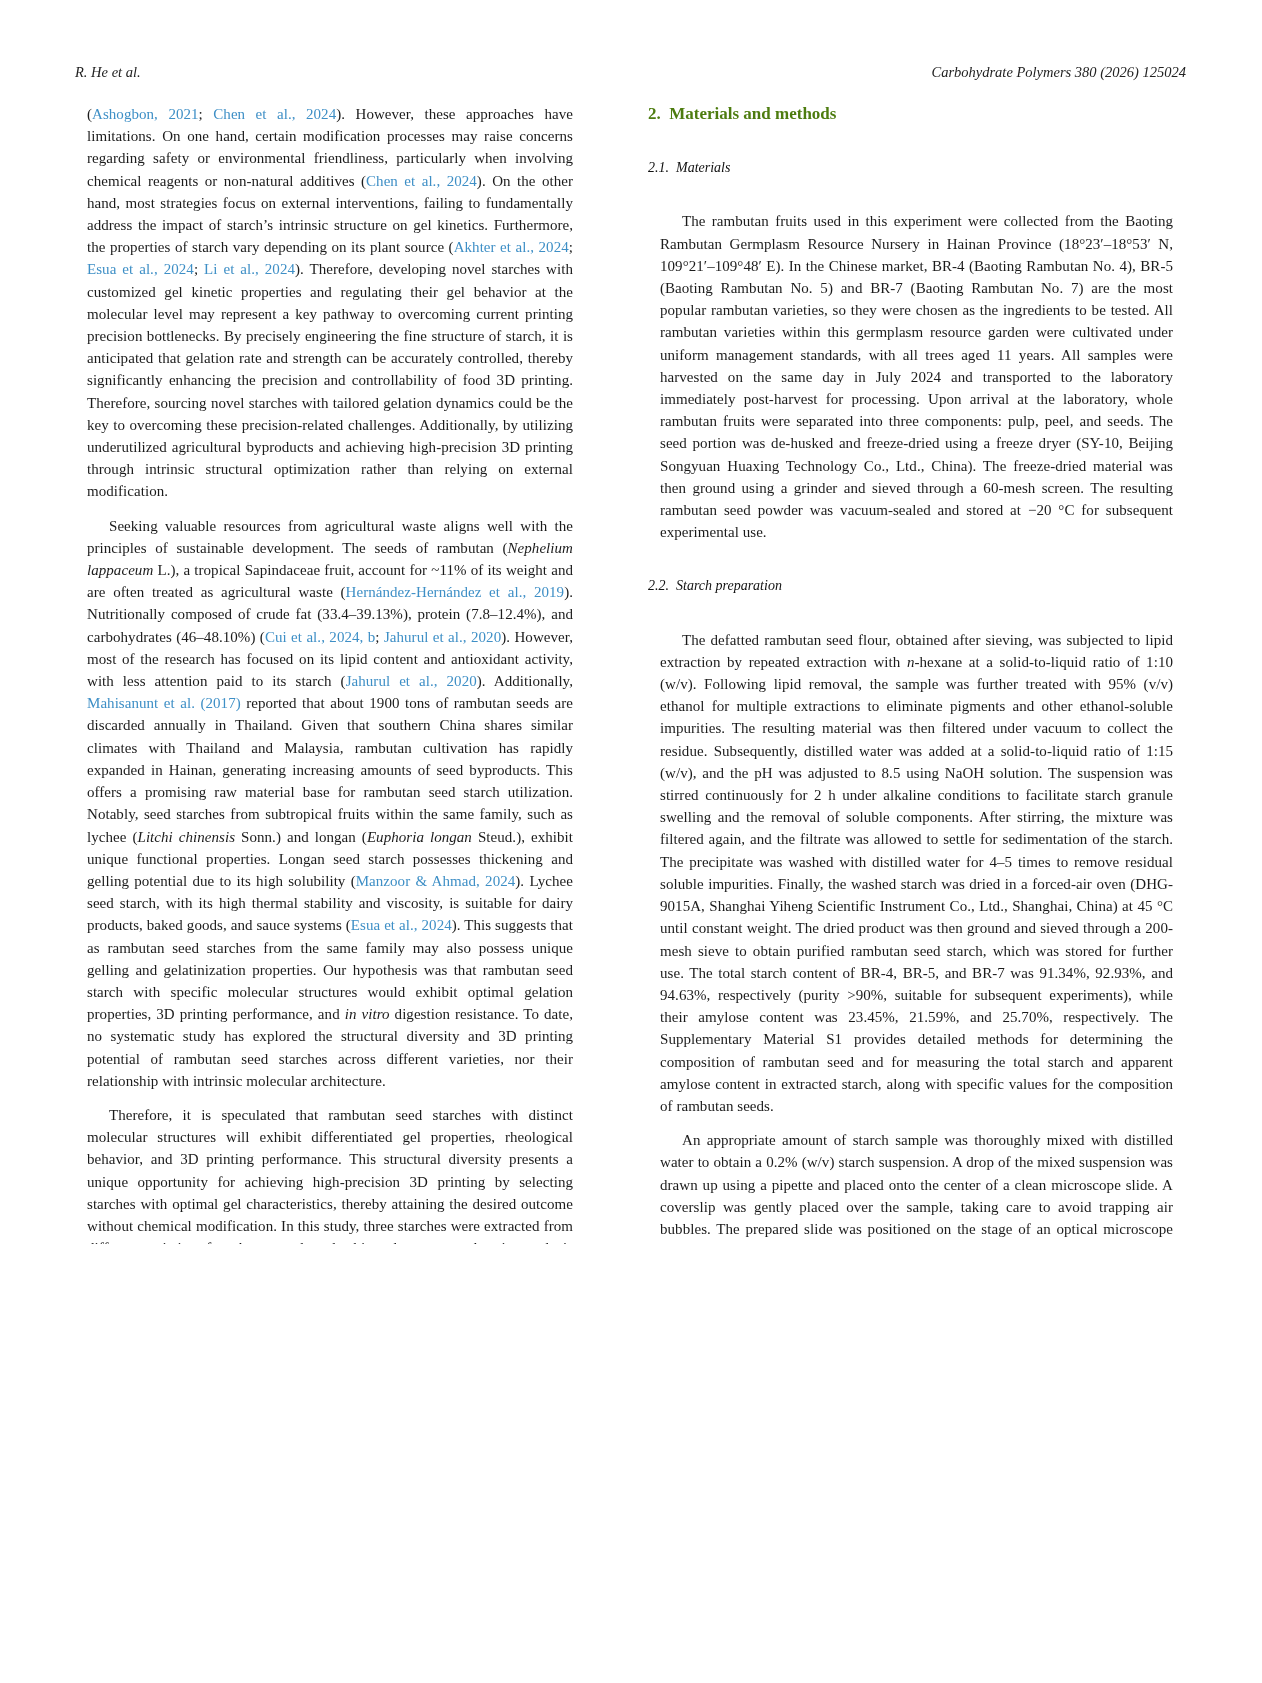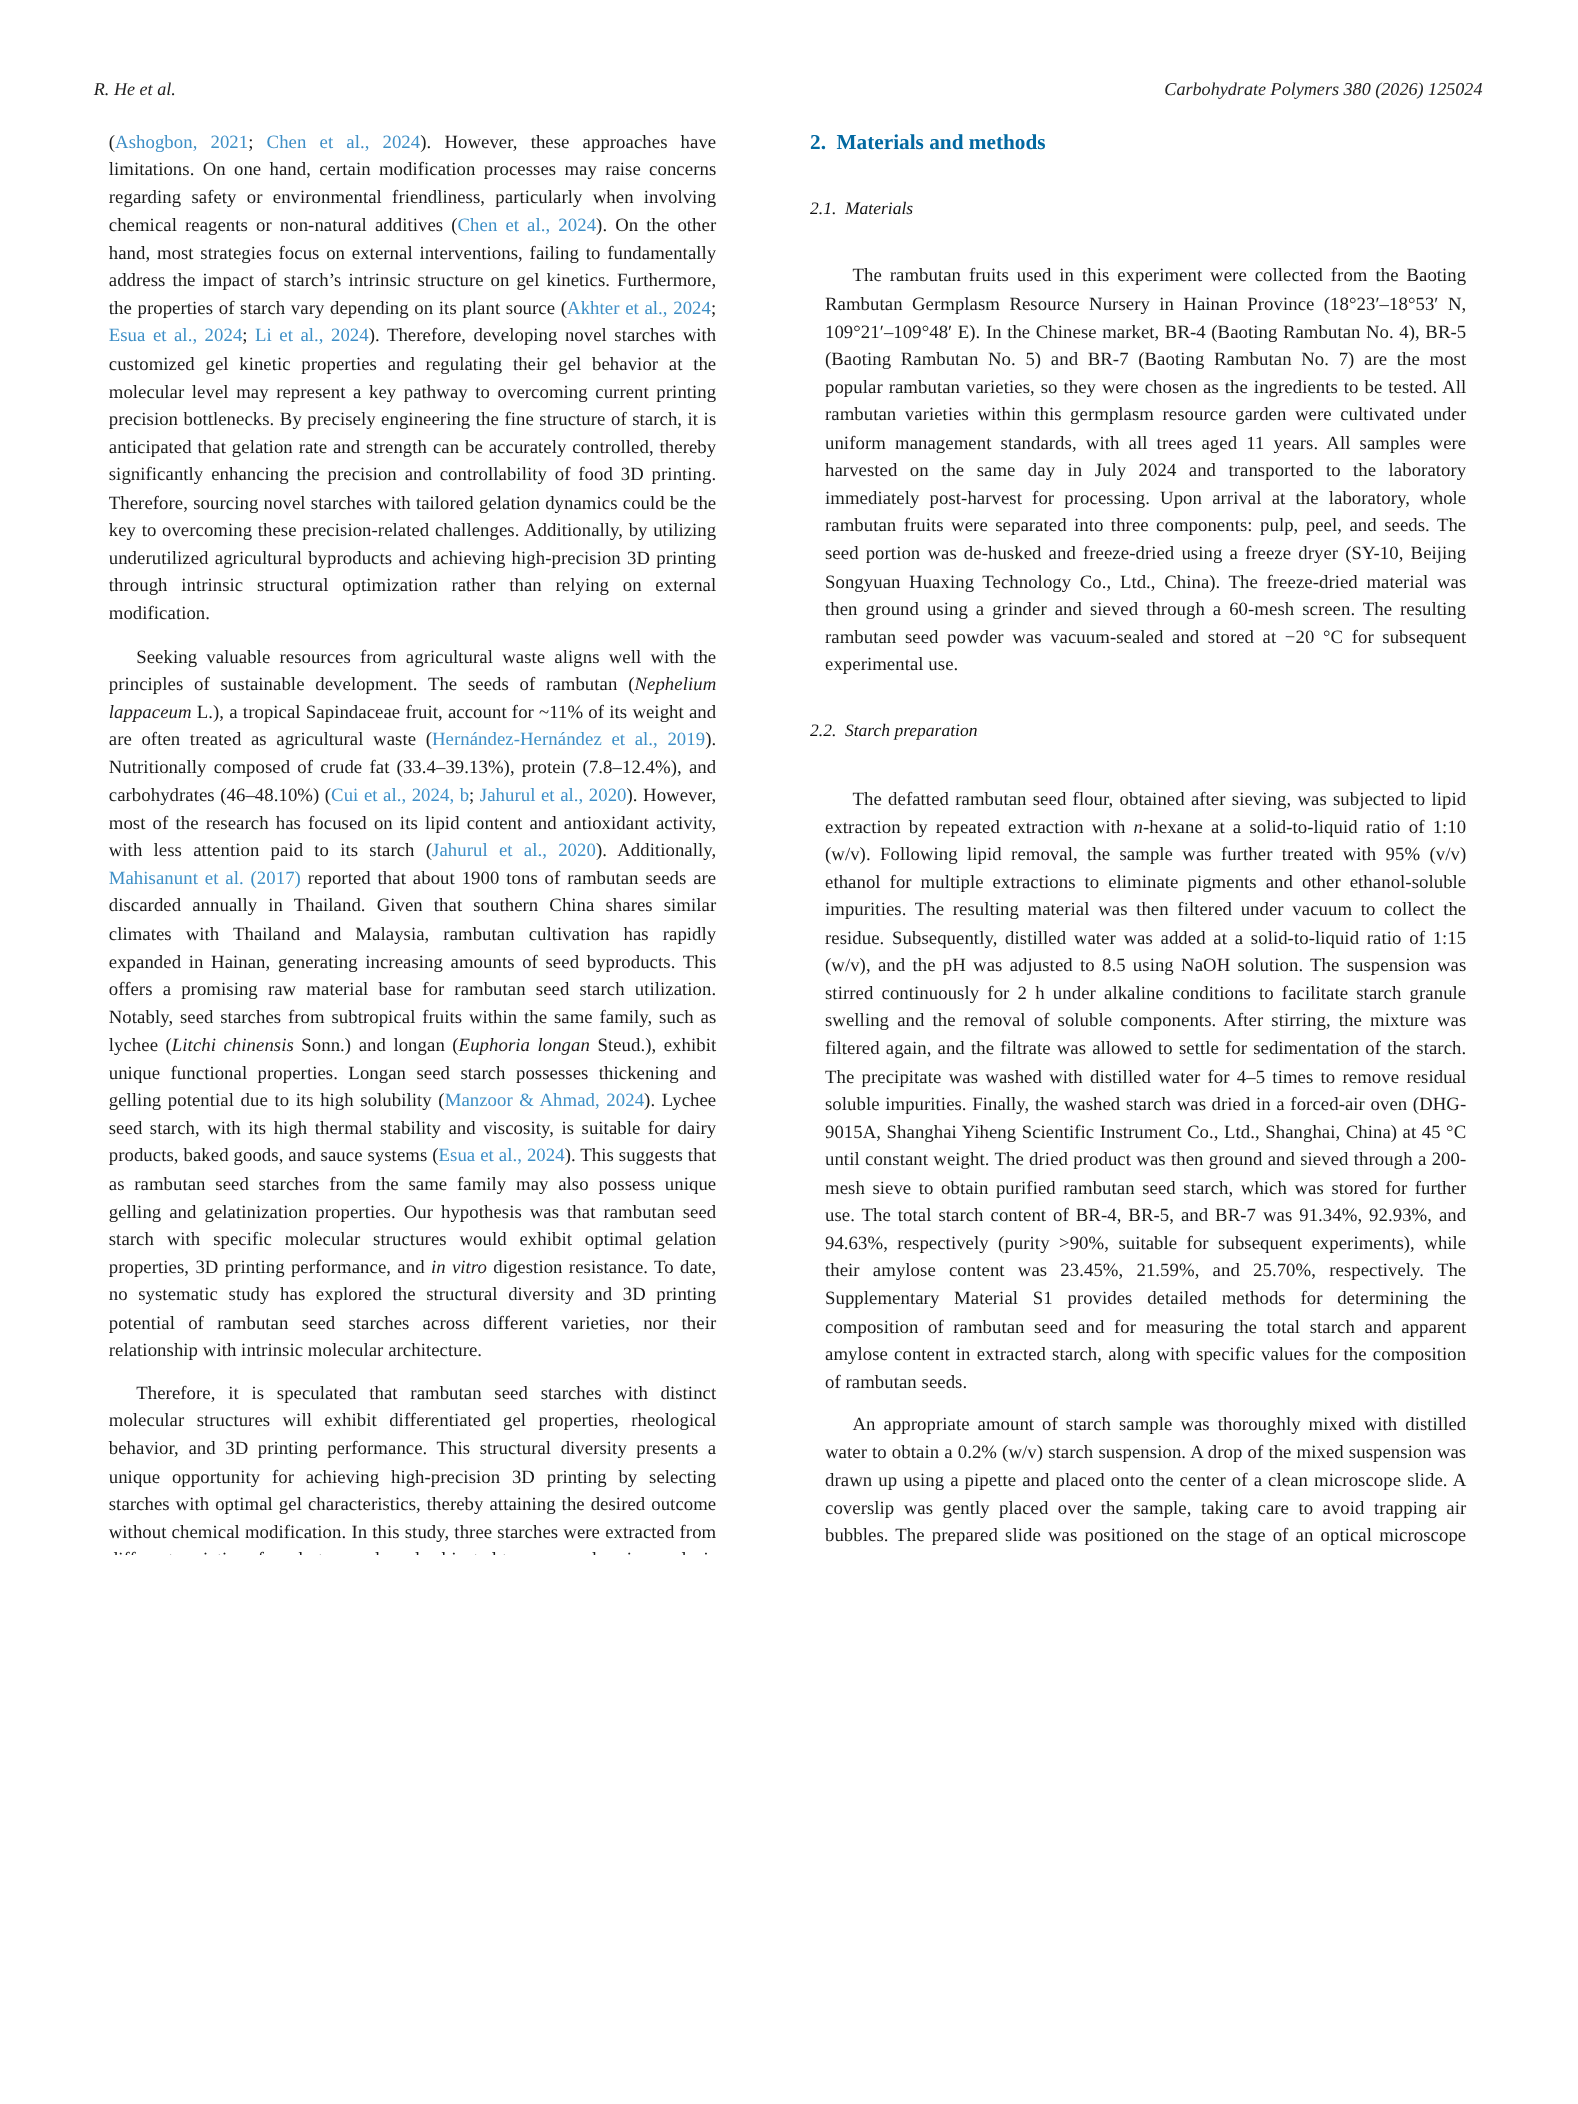--- a/index.html
+++ b/index.html
@@ -29,21 +29,21 @@
   .para {
     margin: 12px;
     font-size: 15px; line-height: 22.2px;
     text-align: justify;
     letter-spacing: 0.05px;
   }
   .para.indent { text-indent: 22px; font-family: Liberation Serif, serif; }
   .para em { font-style: italic; }
 
   .sec-h {
-    font-size: 17px; font-weight: bold; color: #0369a1;
+    font-size: 17px; font-weight: bold; color: #4d7c0f;
     line-height: 22.2px; margin: 2px 0 31px 0;
     white-space: pre-wrap;
   }
   .subsec-h {
     font-size: 14px; font-weight: normal; font-style: italic; color: #111111;
     line-height: 22.2px; margin: 32px 0 31px 0;
     white-space: pre-wrap;
   }
 
   a.cite { color: #3e8fc6; text-decoration: none; cursor: pointer; }

